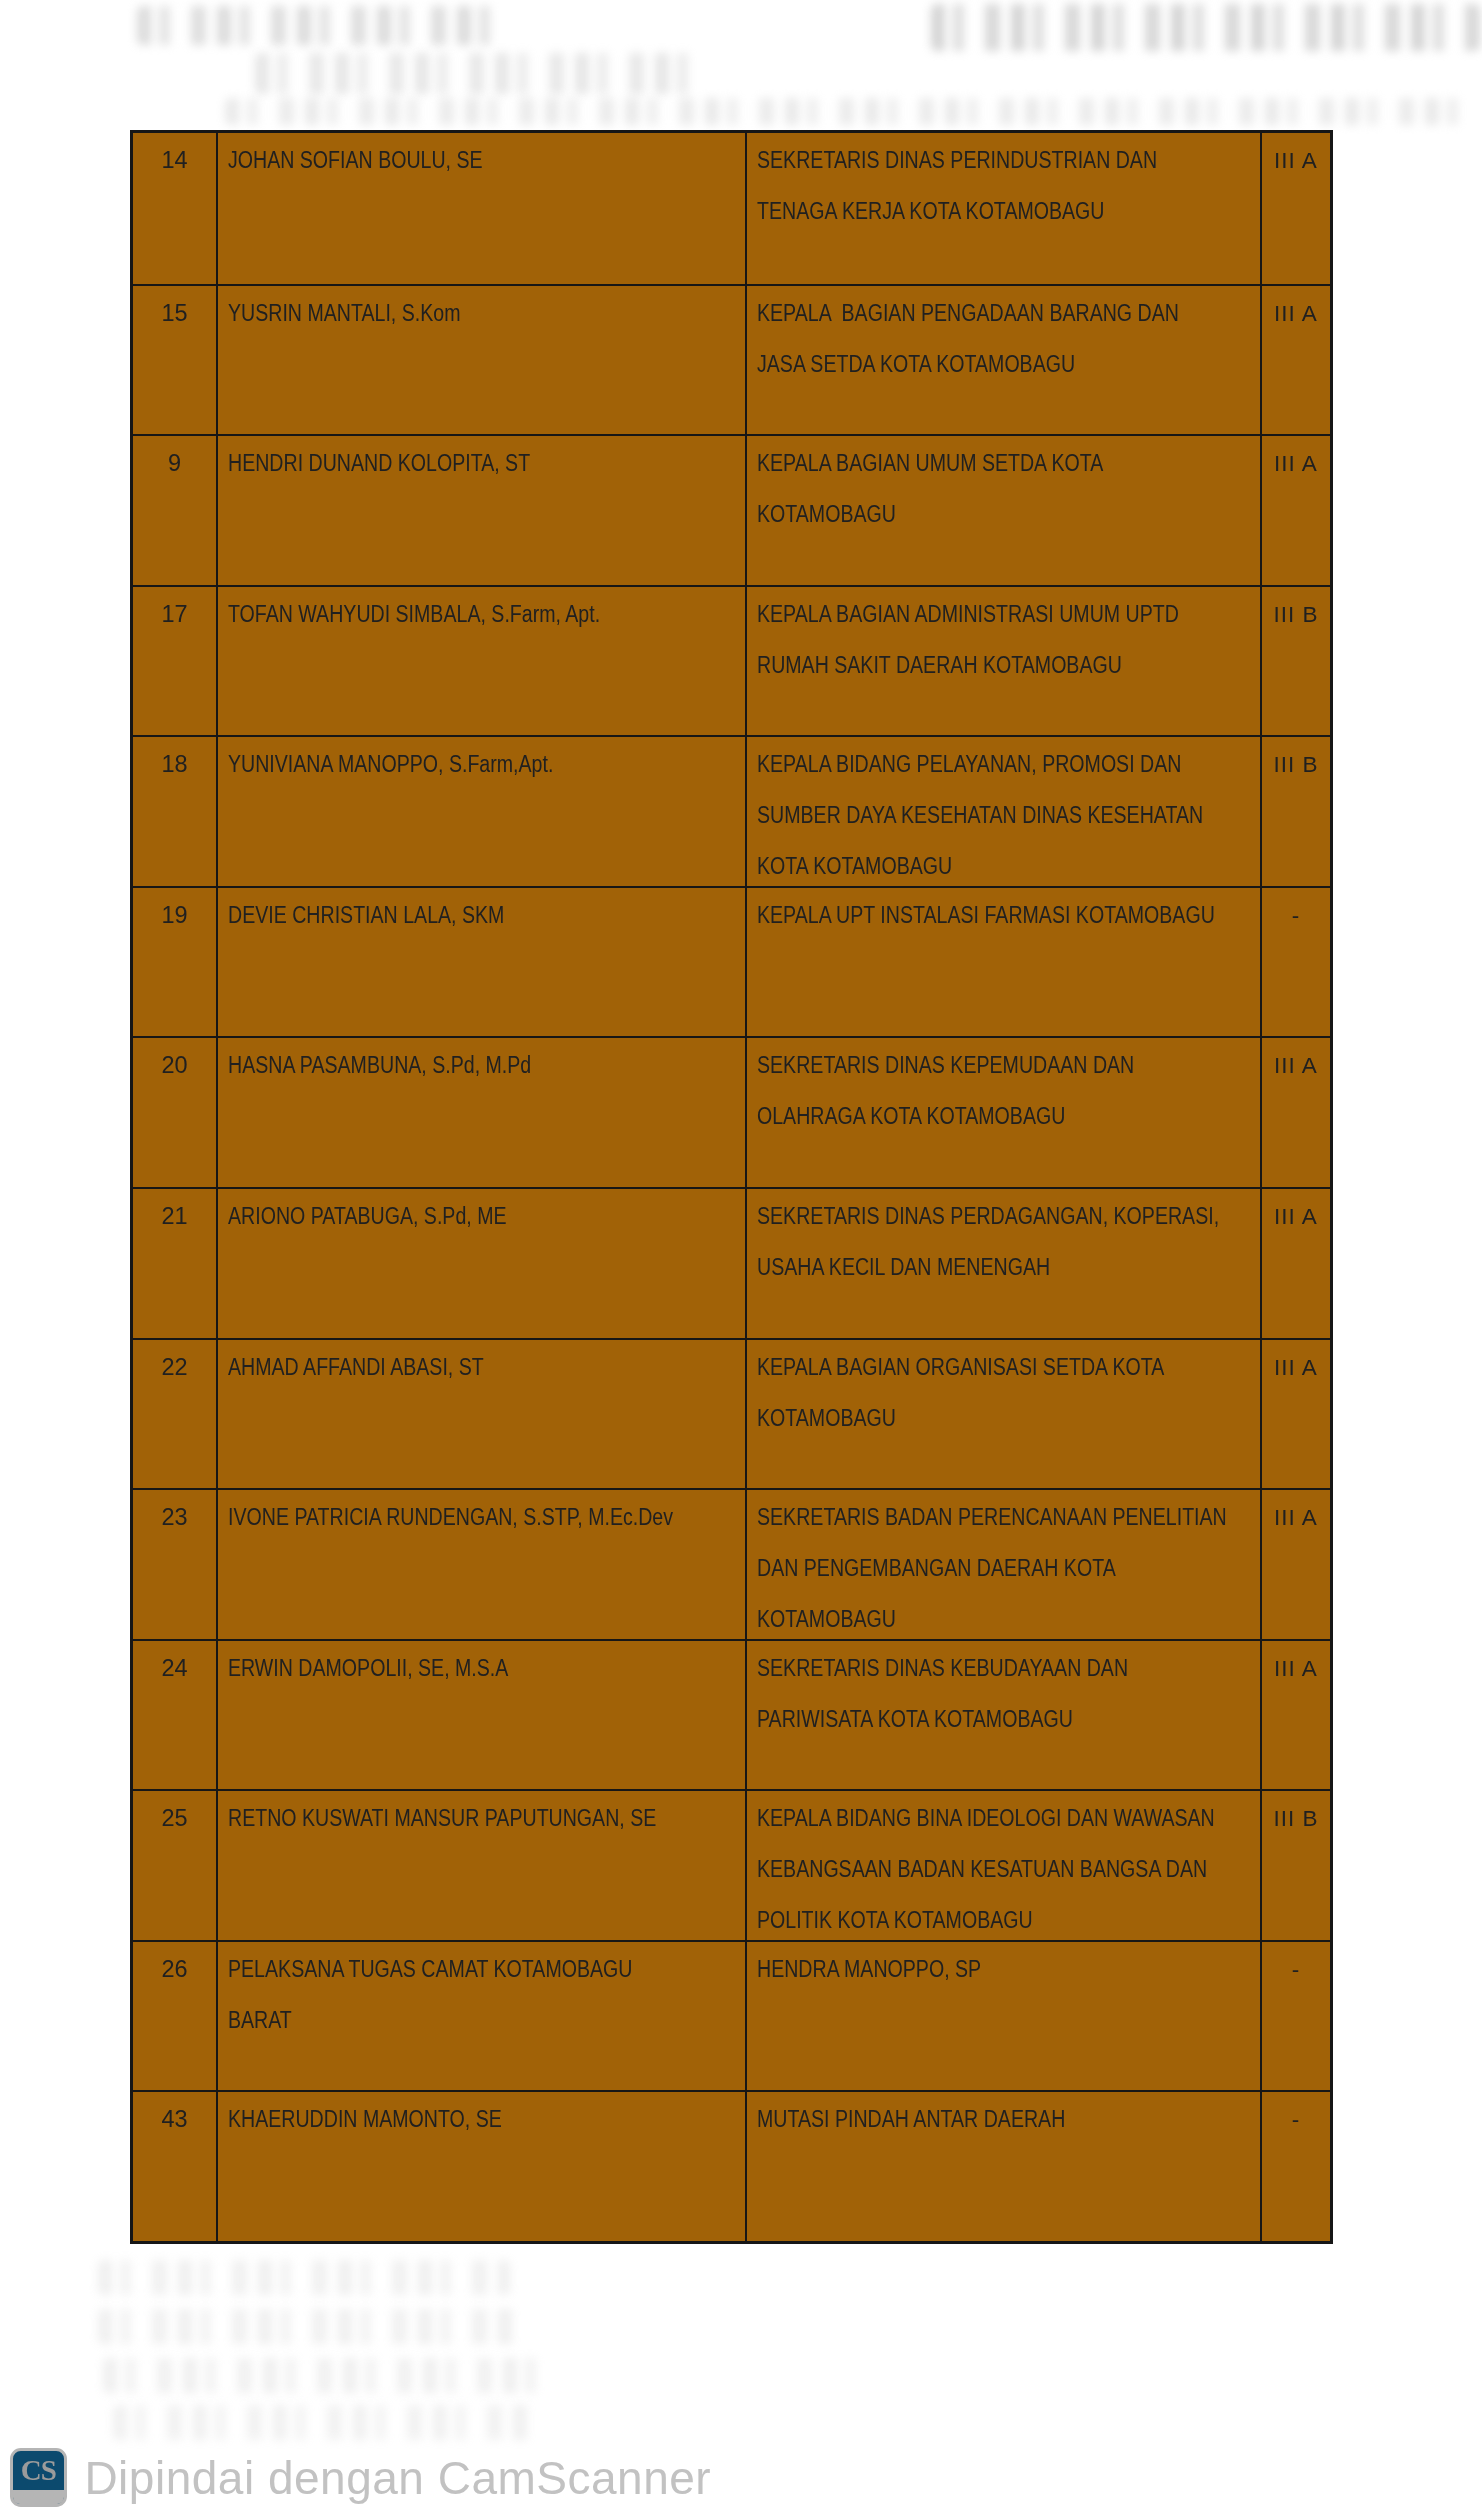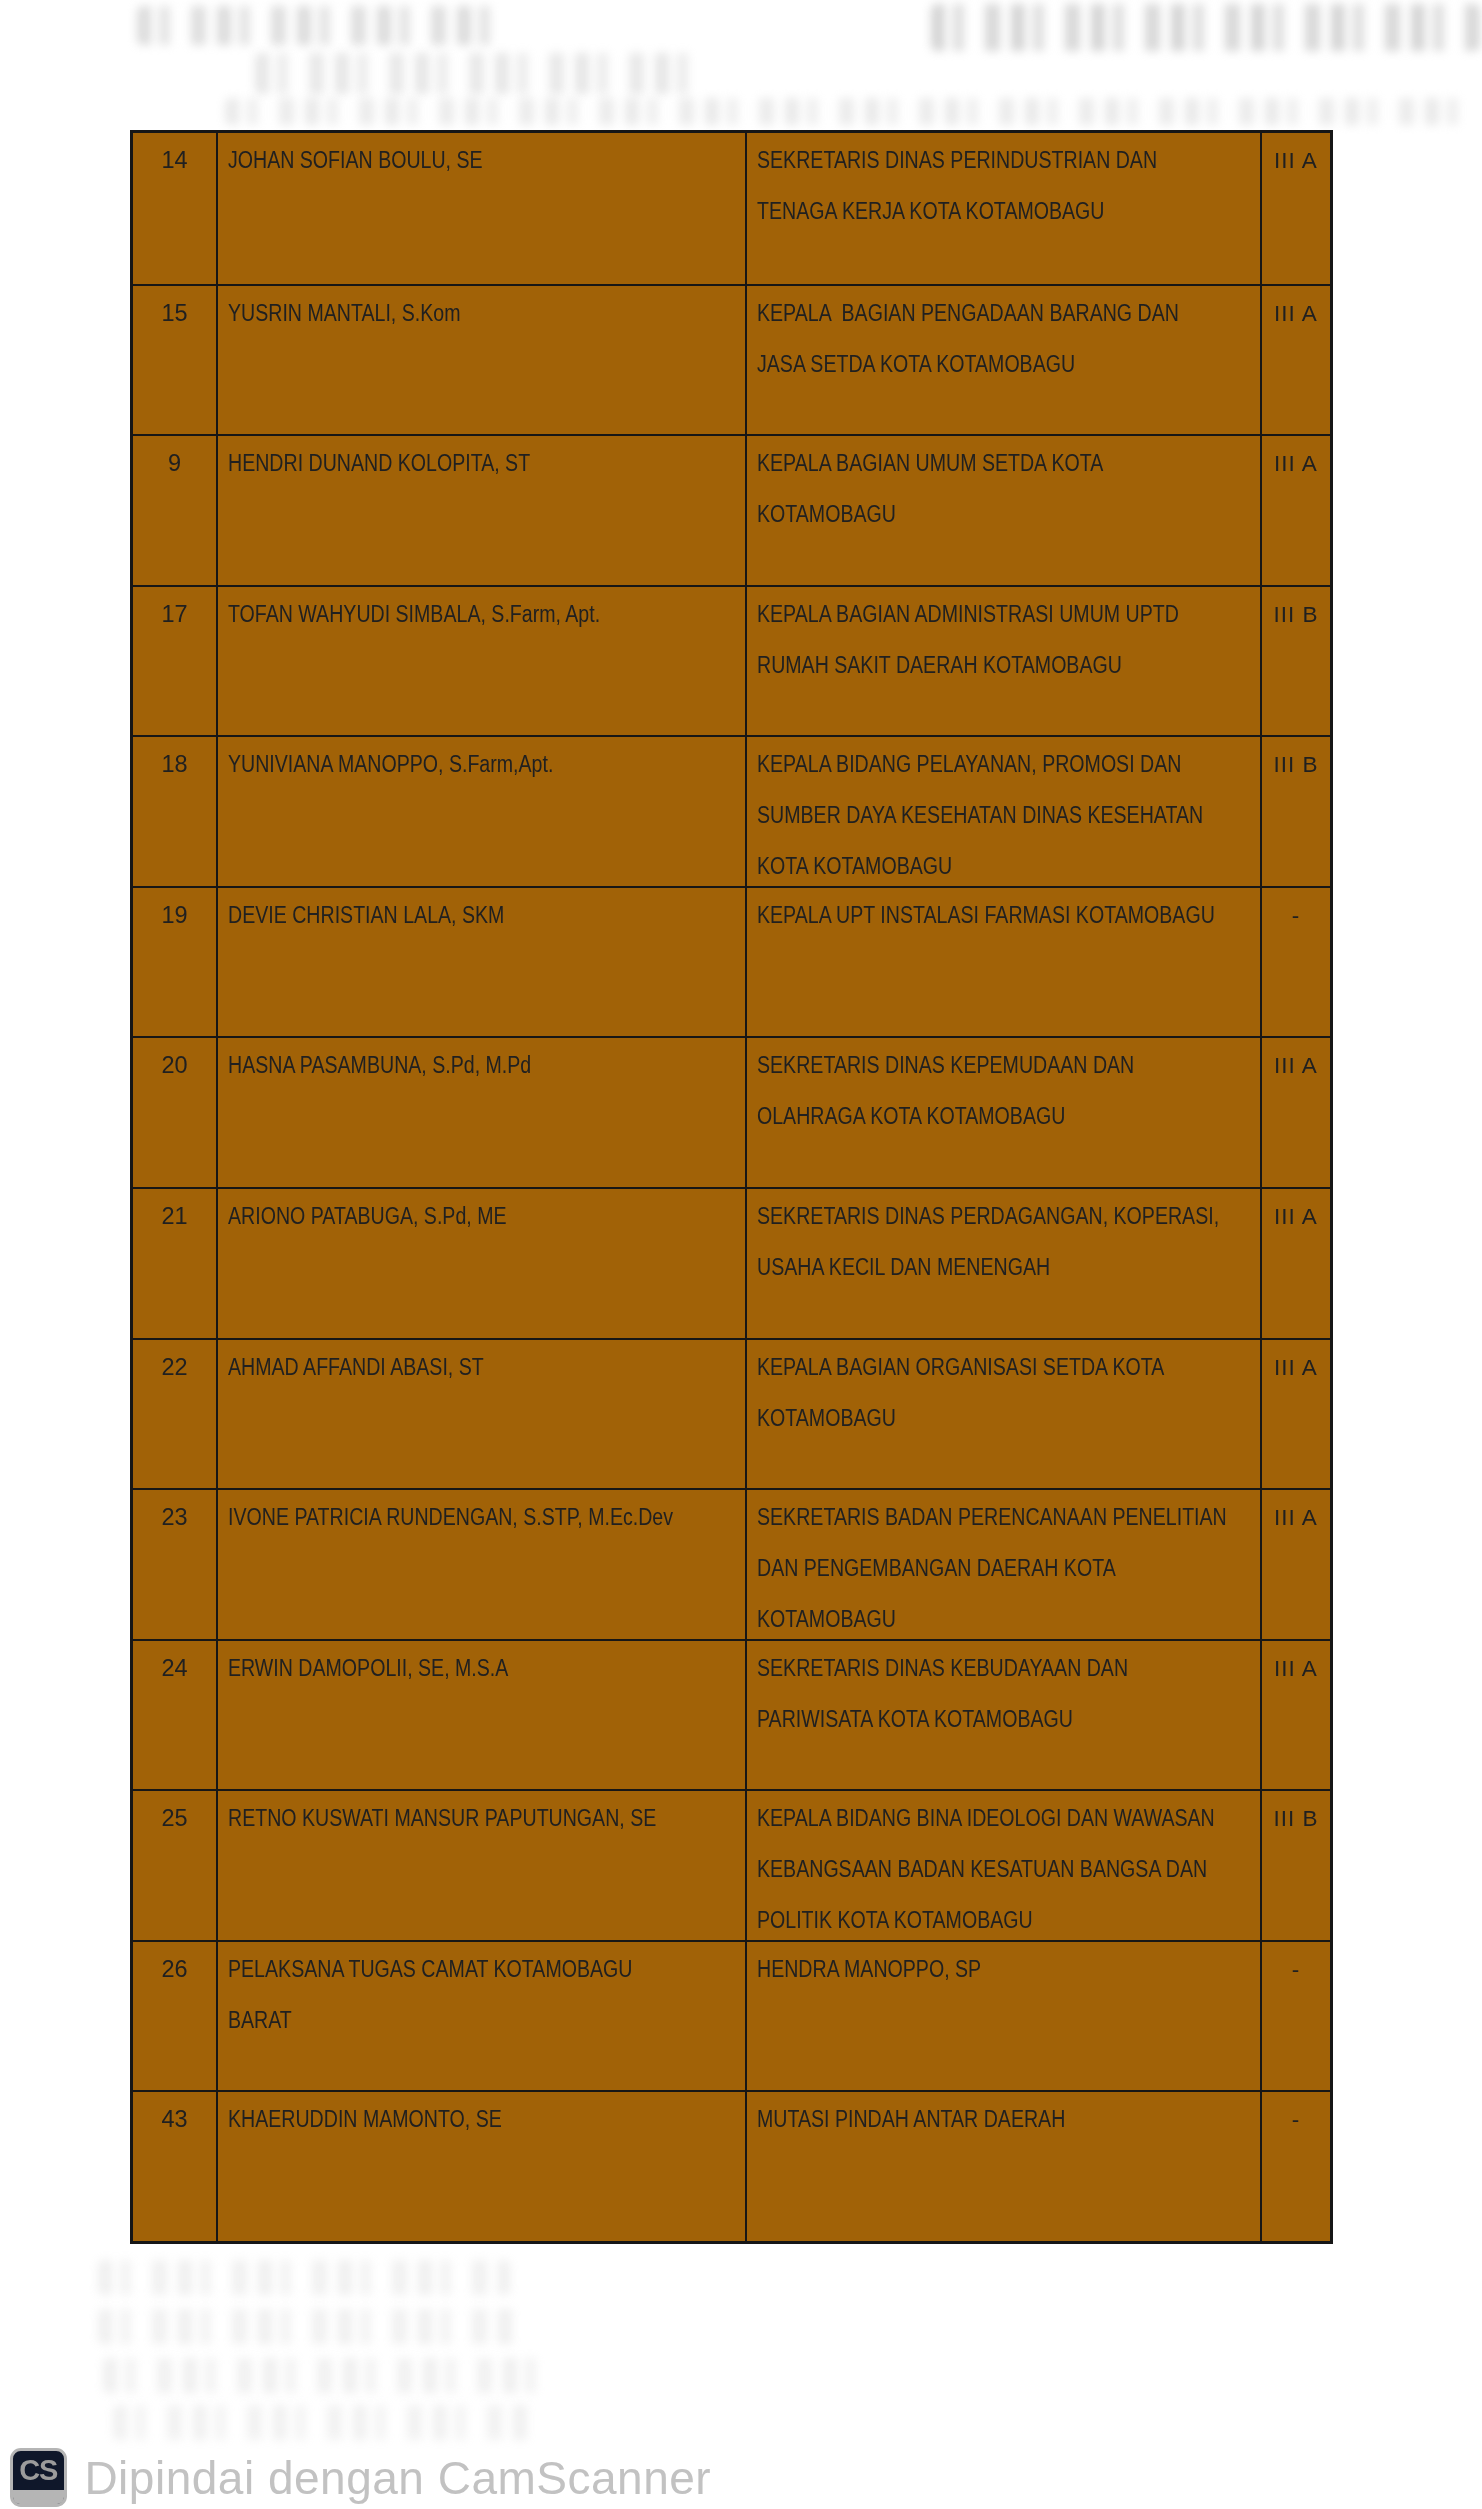--- a/index.html
+++ b/index.html
@@ -79,23 +79,24 @@
     position:absolute;
     left:9.8px;top:2448px;
     display:flex;
     align-items:center;
   }
   .cs-logo{
     position:relative;
     width:51px;height:53px;
     border:3.9px solid #b5b5b5;
     border-radius:10.8px;
-    background:#0f172a;
+    background:#0c4a6e;
     box-sizing:content-box;
     flex:0 0 auto;
+    font-family:Liberation Serif, serif;
   }
   .cs-text{
     position:absolute;
     left:0;right:0;top:2.9px;
     text-align:center;
     font-size:29px;
     font-weight:700;
     color:#9b9b9b;
     letter-spacing:-1px;
   }

